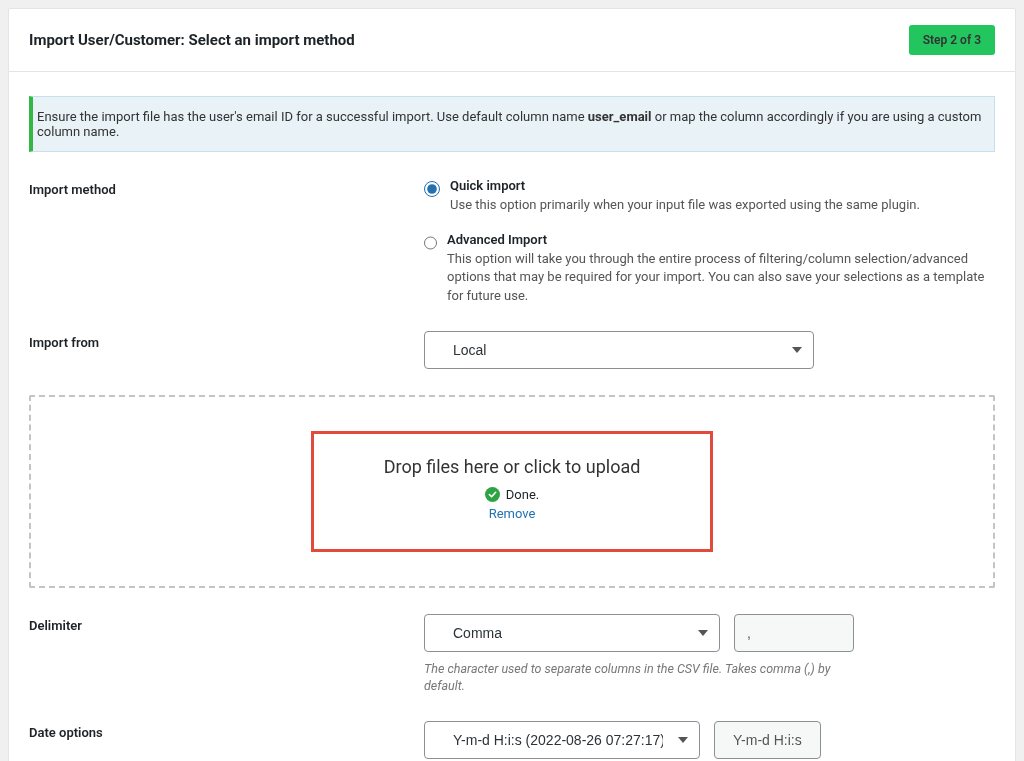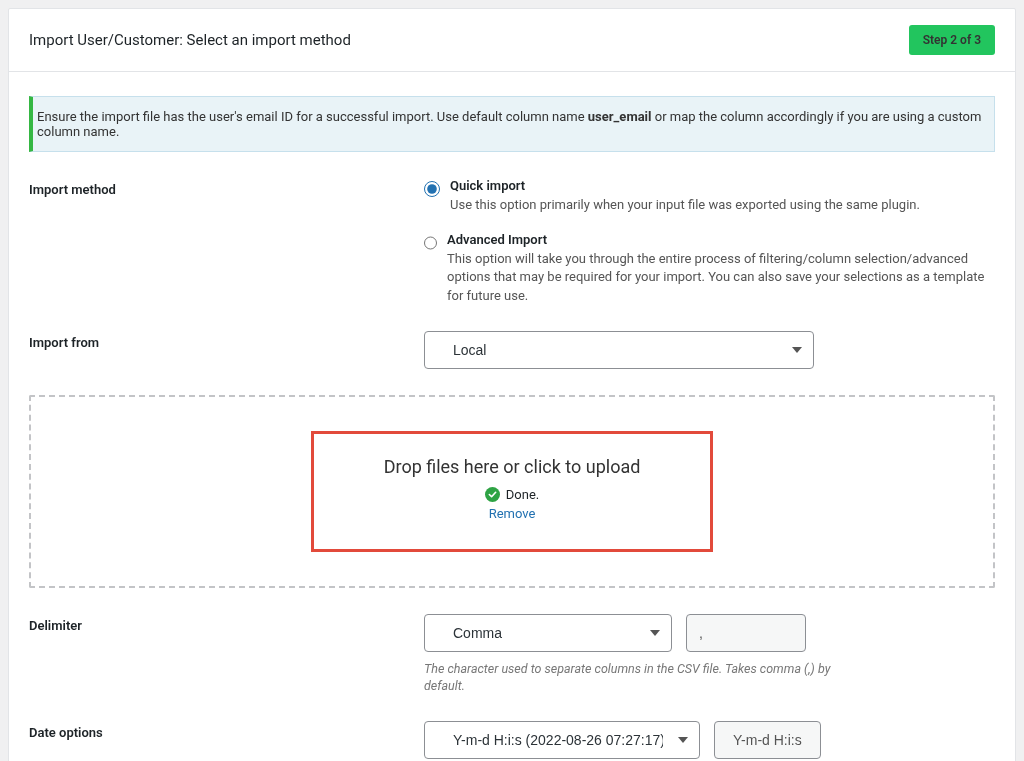--- a/index.html
+++ b/index.html
@@ -17,21 +17,21 @@
   }
   .card-header {
     display: flex;
     align-items: center;
     justify-content: space-between;
     padding: 16px 20px;
     border-bottom: 1px solid #e2e4e7;
   }
   .card-header h2 {
     font-size: 15px;
-    font-weight: 400;
+    font-weight: 700;
   }
   .step-badge {
     background: #22c55e;
     color: #333;
     font-size: 12px;
     font-weight: 600;
     padding: 8px 14px;
     border-radius: 3px;
   }
   .card-body {
@@ -108,21 +108,21 @@
     top: 50%;
     width: 0;
     height: 0;
     border-left: 5px solid transparent;
     border-right: 5px solid transparent;
     border-top: 6px solid #555;
     transform: translateY(-50%);
     pointer-events: none;
   }
   .select-local { width: 390px; }
-  .select-delim { width: 248px; }
+  .select-delim { width: 296px; }
   .select-date { width: 276px; }
   .dropzone-frame {
     border: 2px dashed #c3c4c7;
     border-radius: 2px;
     padding: 34px 30px;
     margin: 10px 0 26px 0;
     display: flex;
     justify-content: center;
   }
   .dropzone-highlight {

